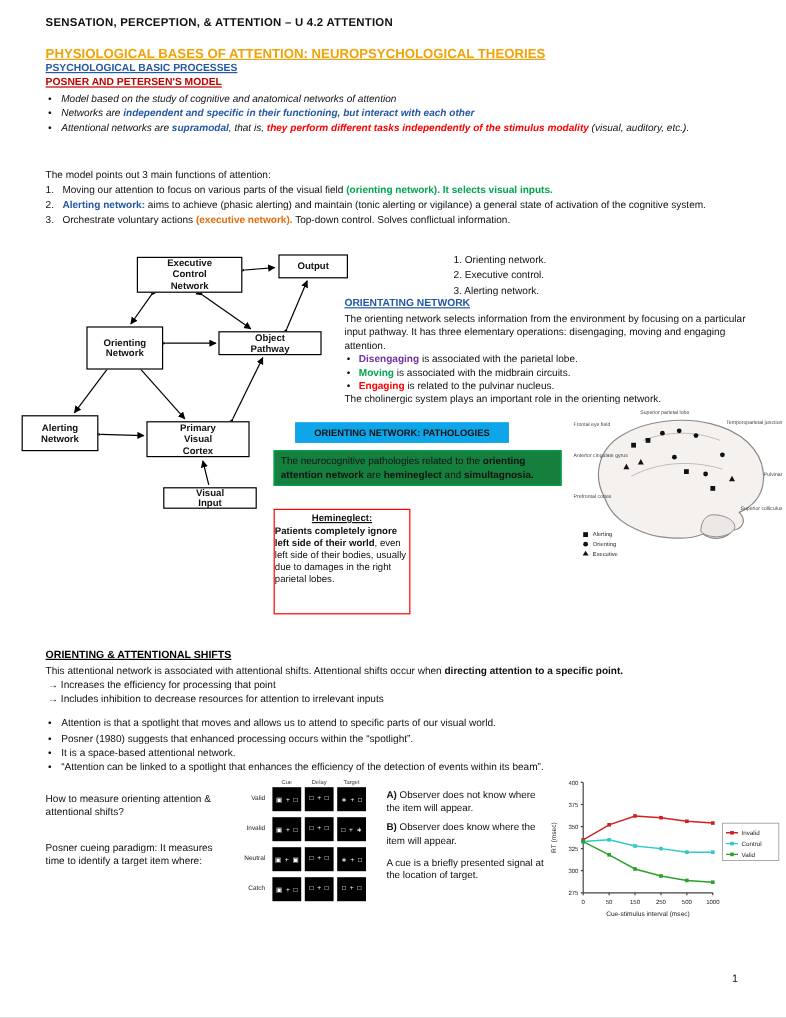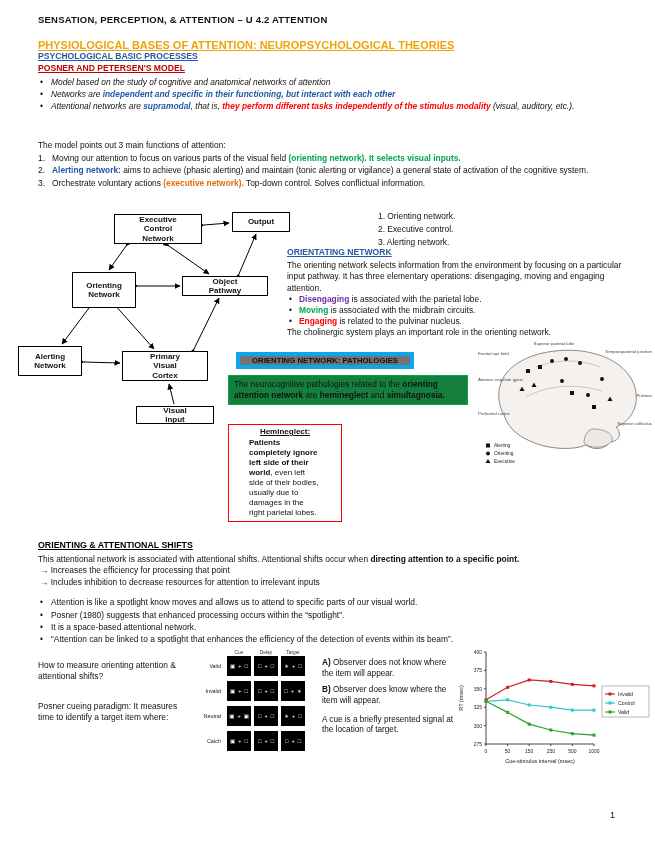--- a/index.html
+++ b/index.html
@@ -38,23 +38,23 @@
   .dbox-primary{left:108px;top:145px;width:86px;height:30px;}
   .dbox-visual{left:122px;top:200px;width:78px;height:18px;}
 
   .netlist{left:378px;top:210px;font-size:8.4px;line-height:1.55;}
 
   .orienting{left:287px;top:247px;width:352px;font-size:8.4px;line-height:1.32;}
   .sec-head{font-weight:bold;text-decoration:underline;font-size:8.6px;margin-bottom:2px;}
   .blue-head{color:#2457A5;}
   .orienting .b-item{padding-left:12px;margin-bottom:0;}
 
-  .pathologies-title-box{left:236px;top:352px;width:178px;height:17px;border:4px solid #0ea5e9;font-size:7.8px;font-weight:bold;display:flex;align-items:center;justify-content:center;background:#737373;}
+  .pathologies-title-box{left:246px;top:352px;width:178px;height:17px;border:6px solid #0ea5e9;font-size:7.8px;font-weight:bold;display:flex;align-items:center;justify-content:center;background:#0ea5e9;}
   .green-note{left:228px;top:375px;width:240px;border:1.5px solid #00A550;padding:3px 5px;font-size:8.3px;line-height:1.3;background:#15803d;}
-  .redbox{border:1.5px solid #FF0000;padding:2px 20px;font-size:8px;line-height:1.25;width:114px;height:98px;background:#fff;}
+  .redbox{border:1.5px solid #FF0000;padding:2px 0;font-size:8px;line-height:1.25;width:114px;height:88px;background:#fff;}
   .redbox-title{text-align:center;font-weight:bold;text-decoration:underline;margin-bottom:1px;}
   .hemineglect{left:228px;top:424px;}
   .simultagnosia{left:349px;top:424px;}
 
   .brain{left:476px;top:337px;width:178px;height:134px;}
 
   .shifts{left:38px;top:540px;width:594px;font-size:8.4px;line-height:1.36;}
   .black-head{color:#000;font-size:8.8px;}
   .arrow-line{padding-left:2px;}
   .gap{height:9px;}
@@ -198,21 +198,21 @@
         <text x="18" y="126" font-size="4.8" fill="#222">Executive</text>
       </svg>
   </div>
 
   <div class="abs shifts">
     <div class="sec-head black-head">ORIENTING &amp; ATTENTIONAL SHIFTS</div>
     <div><span>This attentional network is associated with attentional shifts. Attentional shifts occur when </span><span class="bold">directing attention to a specific point.</span></div>
     <div class="arrow-line">→ Increases the efficiency for processing that point</div>
     <div class="arrow-line">→ Includes inhibition to decrease resources for attention to irrelevant inputs</div>
     <div class="gap"></div>
-    <div class="b-item">Attention is like a spotlight know moves and allows us to attend to specific parts of our visual world.</div>
+    <div class="b-item">Attention is that a spotlight that moves and allows us to attend to specific parts of our visual world.</div>
     <div class="b-item">Posner (1980) suggests that enhanced processing occurs within the “spotlight”.</div>
     <div class="b-item">It is a space-based attentional network.</div>
     <div class="b-item">“Attention can be linked to a spotlight that enhances the efficiency of the detection of events within its beam”.</div>
   </div>
 
   <div class="abs measure-left">
     <div>How to measure orienting attention &amp; attentional shifts?</div>
     <div class="m-gap">Posner cueing paradigm: It measures time to identify a target item where:</div>
   </div>
 

